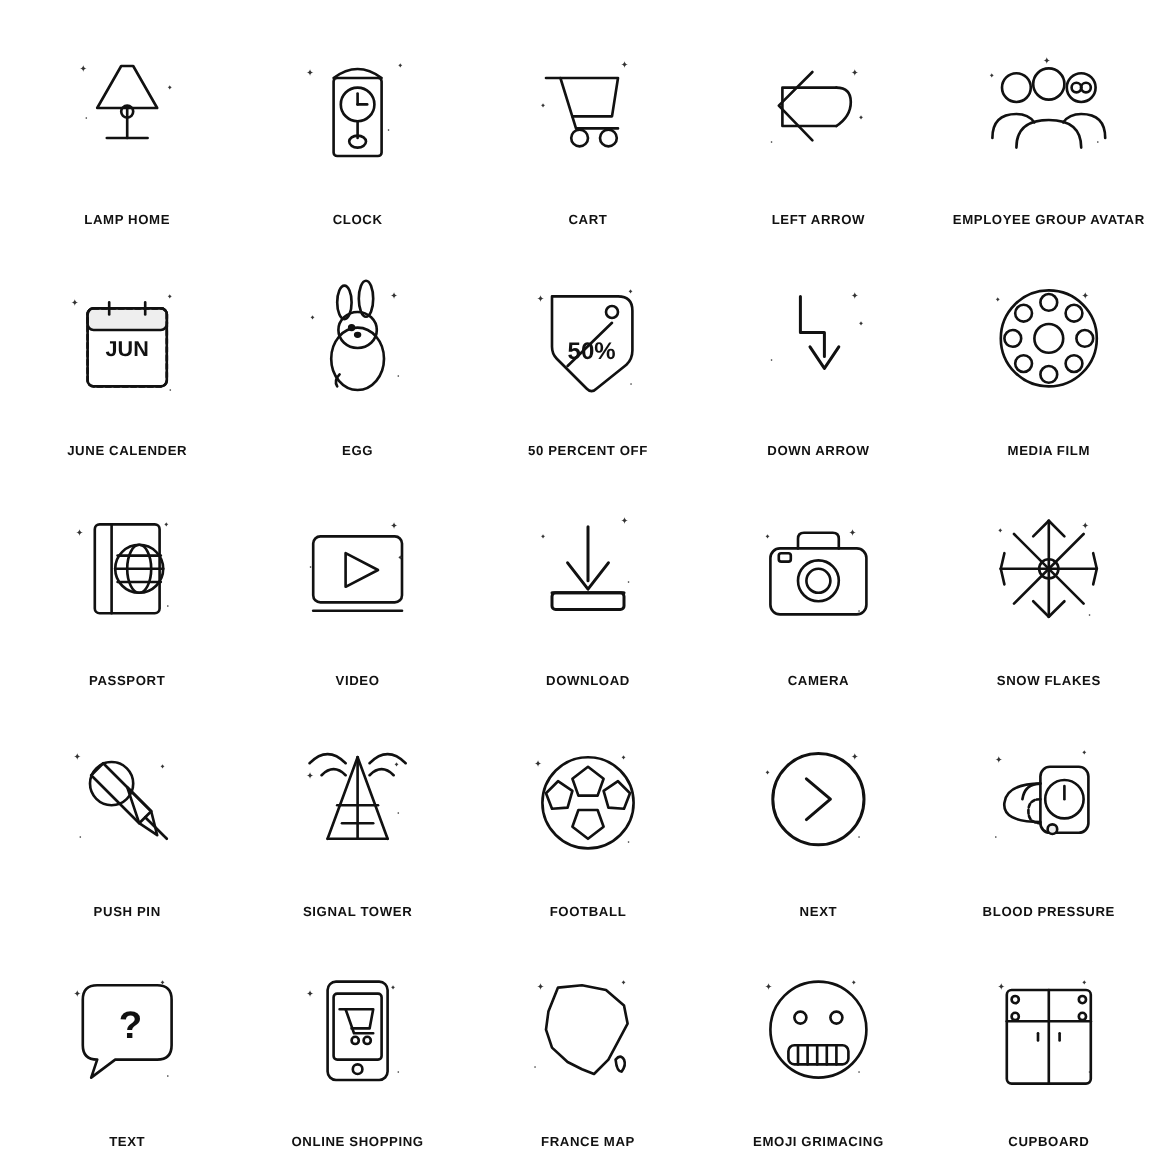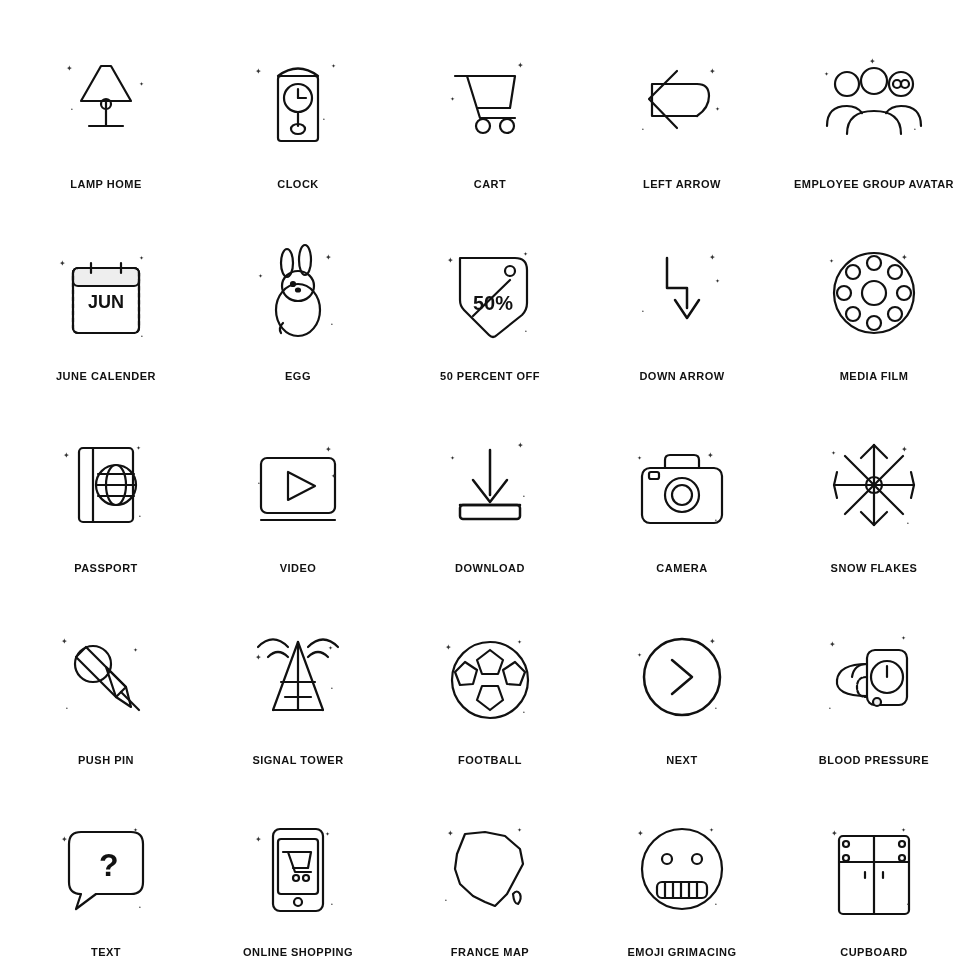--- a/index.html
+++ b/index.html
@@ -33,21 +33,21 @@
       align-items: center;
       justify-content: center;
       position: relative;
     }
     .icon-label {
       font-size: 11px;
       font-weight: 700;
       letter-spacing: 0.5px;
       text-align: center;
       color: #111;
-      margin-top: 7px;
+      margin-top: 18px;
       text-transform: uppercase;
     }
     svg.icon-svg {
       width: 110px;
       height: 110px;
     }
   </style>
 </head>
 <body>
 

